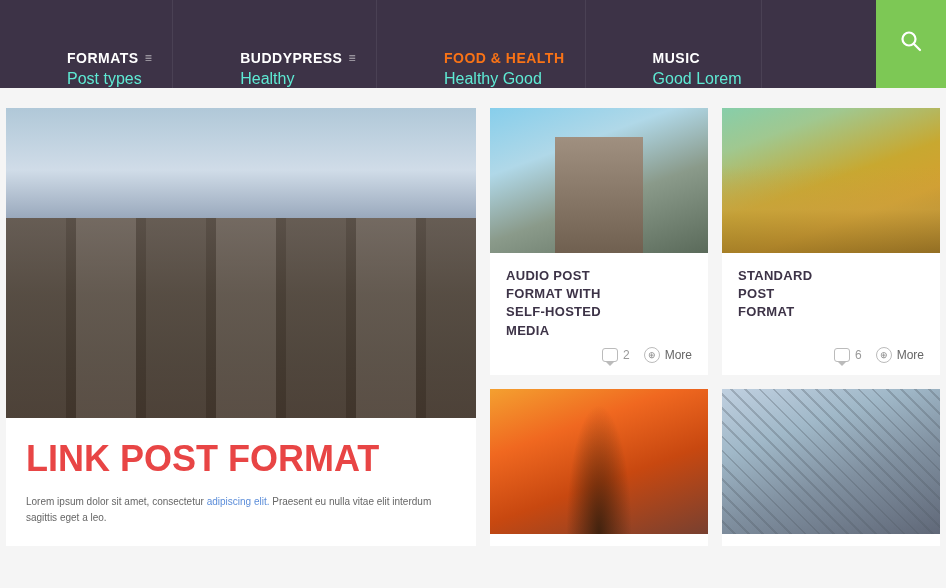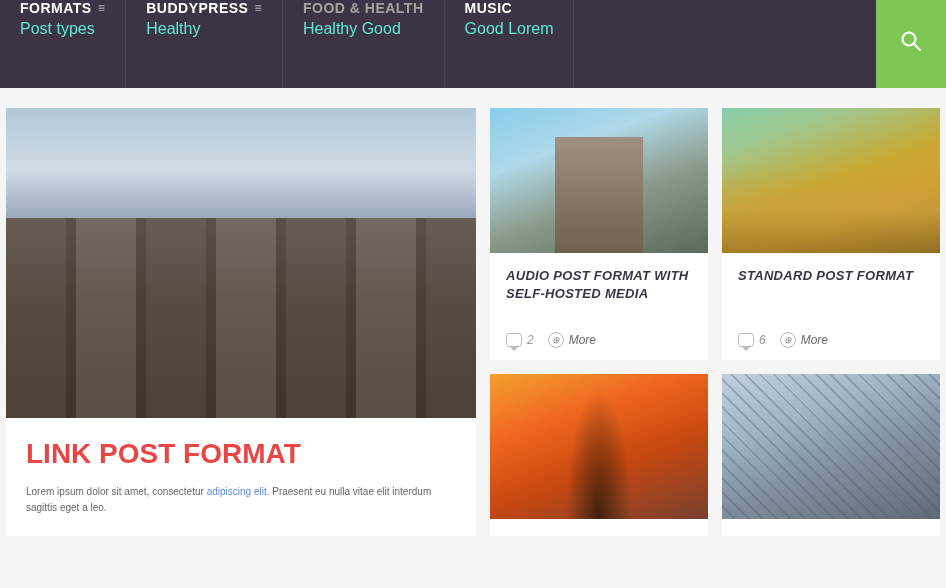--- a/index.html
+++ b/index.html
@@ -8,26 +8,27 @@
     
     nav {
       background: #3d3347;
       display: flex;
       align-items: stretch;
       height: 88px;
     }
     .nav-item {
       display: flex;
       flex-direction: column;
-      justify-content: flex-start;
+      justify-content: flex-end;
       padding: 0 20px;
       cursor: pointer;
       color: #fff;
       border-right: 1px solid rgba(255,255,255,0.07);
       min-width: 120px;
+      margin-left: 47px;
     }
     .nav-item .nav-label {
       font-weight: 700;
       font-size: 14px;
       letter-spacing: 0.5px;
       display: flex;
       align-items: center;
       gap: 6px;
       text-transform: uppercase;
       color: #fff;
@@ -35,21 +36,21 @@
     .nav-item .nav-label .menu-icon {
       font-size: 12px;
       color: rgba(255,255,255,0.6);
     }
     .nav-item .nav-sub {
       font-size: 16px;
       color: #5eead4;
       margin-top: 4px;
     }
     .nav-item.fashion .nav-label { color: #e84545; }
-    .nav-item.food .nav-label { color: #a3a3a3; }
+    .nav-item.food .nav-label { color: #f97316; }
 
     .nav-search {
       background: #7dc855;
       display: flex;
       align-items: center;
       justify-content: center;
       width: 70px;
       cursor: pointer;
       margin-left: auto;
     }
@@ -105,21 +106,21 @@
           #4a3a2a 60px, #4a3a2a 70px,
           #6a5a4a 70px, #6a5a4a 130px,
           #4a3a2a 130px, #4a3a2a 140px
         );
       opacity: 0.8;
     }
     .post-body {
       padding: 20px;
     }
     .post-title-large {
-      font-size: 28px;
+      font-size: 36px;
       font-weight: 800;
       color: #3d3347;
       margin-bottom: 14px;
       text-transform: uppercase;
     }
     .post-title-large a { color: #e84545; text-decoration: none; }
     .post-excerpt {
       font-size: 10px;
       color: #666;
       line-height: 1.6;
@@ -204,22 +205,21 @@
         45deg,
         transparent 0px, transparent 8px,
         rgba(80,90,100,0.3) 8px, rgba(80,90,100,0.3) 10px
       );
     }
 
     .card-body {
       padding: 14px 16px 12px;
       flex: 1;
       display: flex;
-      flex-direction: column;
-      font-style: italic;
+      flex-direction: row;
     }
     .card-title {
       font-size: 13px;
       font-weight: 800;
       color: #3d3347;
       text-transform: uppercase;
       letter-spacing: 0.3px;
       margin-bottom: 12px;
       line-height: 1.4;
     }

